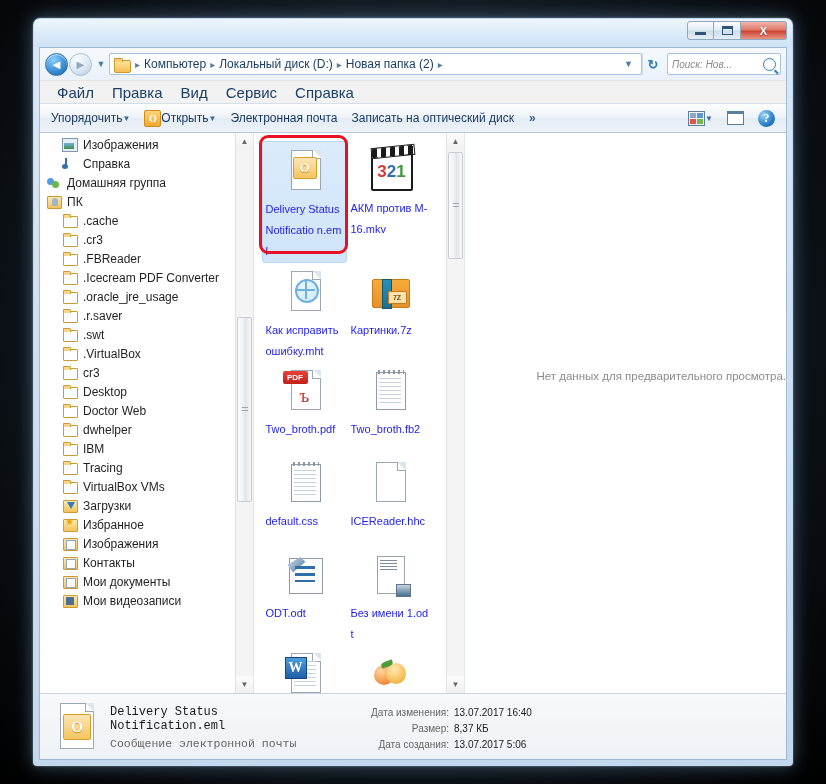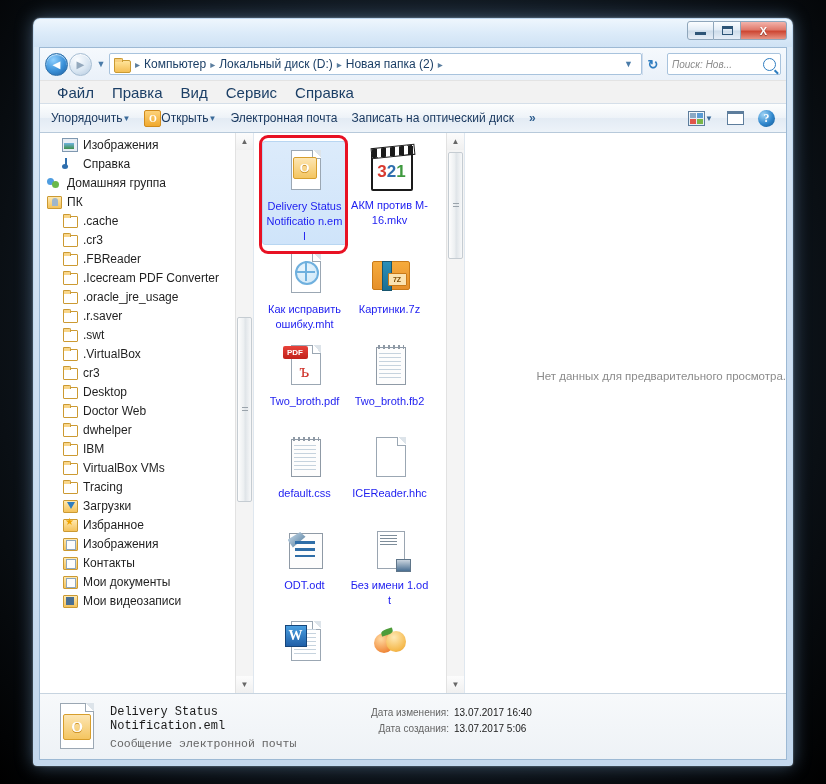--- a/index.html
+++ b/index.html
@@ -289,22 +289,22 @@
     padding-top: 6px;
     box-sizing: border-box;
   }
   .tile.selected {
     background: linear-gradient(180deg,#dcebfb 0%,#cfe4fa 100%);
     border: 1px solid #b8d6f2;
     border-radius: 3px;
   }
   .tile .glyph { width: 48px; height: 48px; position: relative; }
   .tile .label {
-    margin-top: 3px; font-size: 11px; color: #1d1df0; text-align: center;
-    line-height: 15px; width: 78px; word-break: break-all;
+    margin-top: 3px; font-size: 11px; color: #1d1df0; 
+    line-height: 21px; width: 78px; word-break: break-all;
   }
   
   .page {
     position:absolute; left:10px; top:2px; width:28px; height:38px;
     background:#fff; border:1px solid #9ba7b3;
   }
   .page::after{
     content:''; position:absolute; right:-1px; top:-1px; width:8px; height:8px;
     background:linear-gradient(225deg,#dde4ea 50%, #fff 50%); border-left:1px solid #9ba7b3; border-bottom:1px solid #9ba7b3;
   }
@@ -603,25 +603,25 @@
               <div class="tnode lvl1">
                 <span class="ico folder"></span>
                 <span>dwhelper</span>
               </div>
               <div class="tnode lvl1">
                 <span class="ico folder"></span>
                 <span>IBM</span>
               </div>
               <div class="tnode lvl1">
                 <span class="ico folder"></span>
+                <span>Tracing</span>
+              </div>
+              <div class="tnode lvl1">
+                <span class="ico folder"></span>
                 <span>VirtualBox VMs</span>
-              </div>
-              <div class="tnode lvl1">
-                <span class="ico folder"></span>
-                <span>Tracing</span>
               </div>
               <div class="tnode lvl1">
                 <span class="ico dl"></span>
                 <span>Загрузки</span>
               </div>
               <div class="tnode lvl1">
                 <span class="ico fav"></span>
                 <span>Избранное</span>
               </div>
               <div class="tnode lvl1">
@@ -771,20 +771,24 @@
         <div class="det-left">
           <div class="det-name">Delivery Status Notification.eml</div>
           <div class="det-type">Сообщение электронной почты</div>
         </div>
         <div class="det-right" id="detrows">
             <div class="det-row">
               <span class="det-lab">Дата изменения:</span>
               <span class="det-val">13.07.2017 16:40</span>
             </div>
             <div class="det-row">
+              <span class="det-lab">Размер:</span>
+              <span class="det-val">8,37 КБ</span>
+            </div>
+            <div class="det-row">
               <span class="det-lab">Дата создания:</span>
               <span class="det-val">13.07.2017 5:06</span>
             </div>
           </div>
       </div>
 
     </div>
   </div>
 </div>
 

